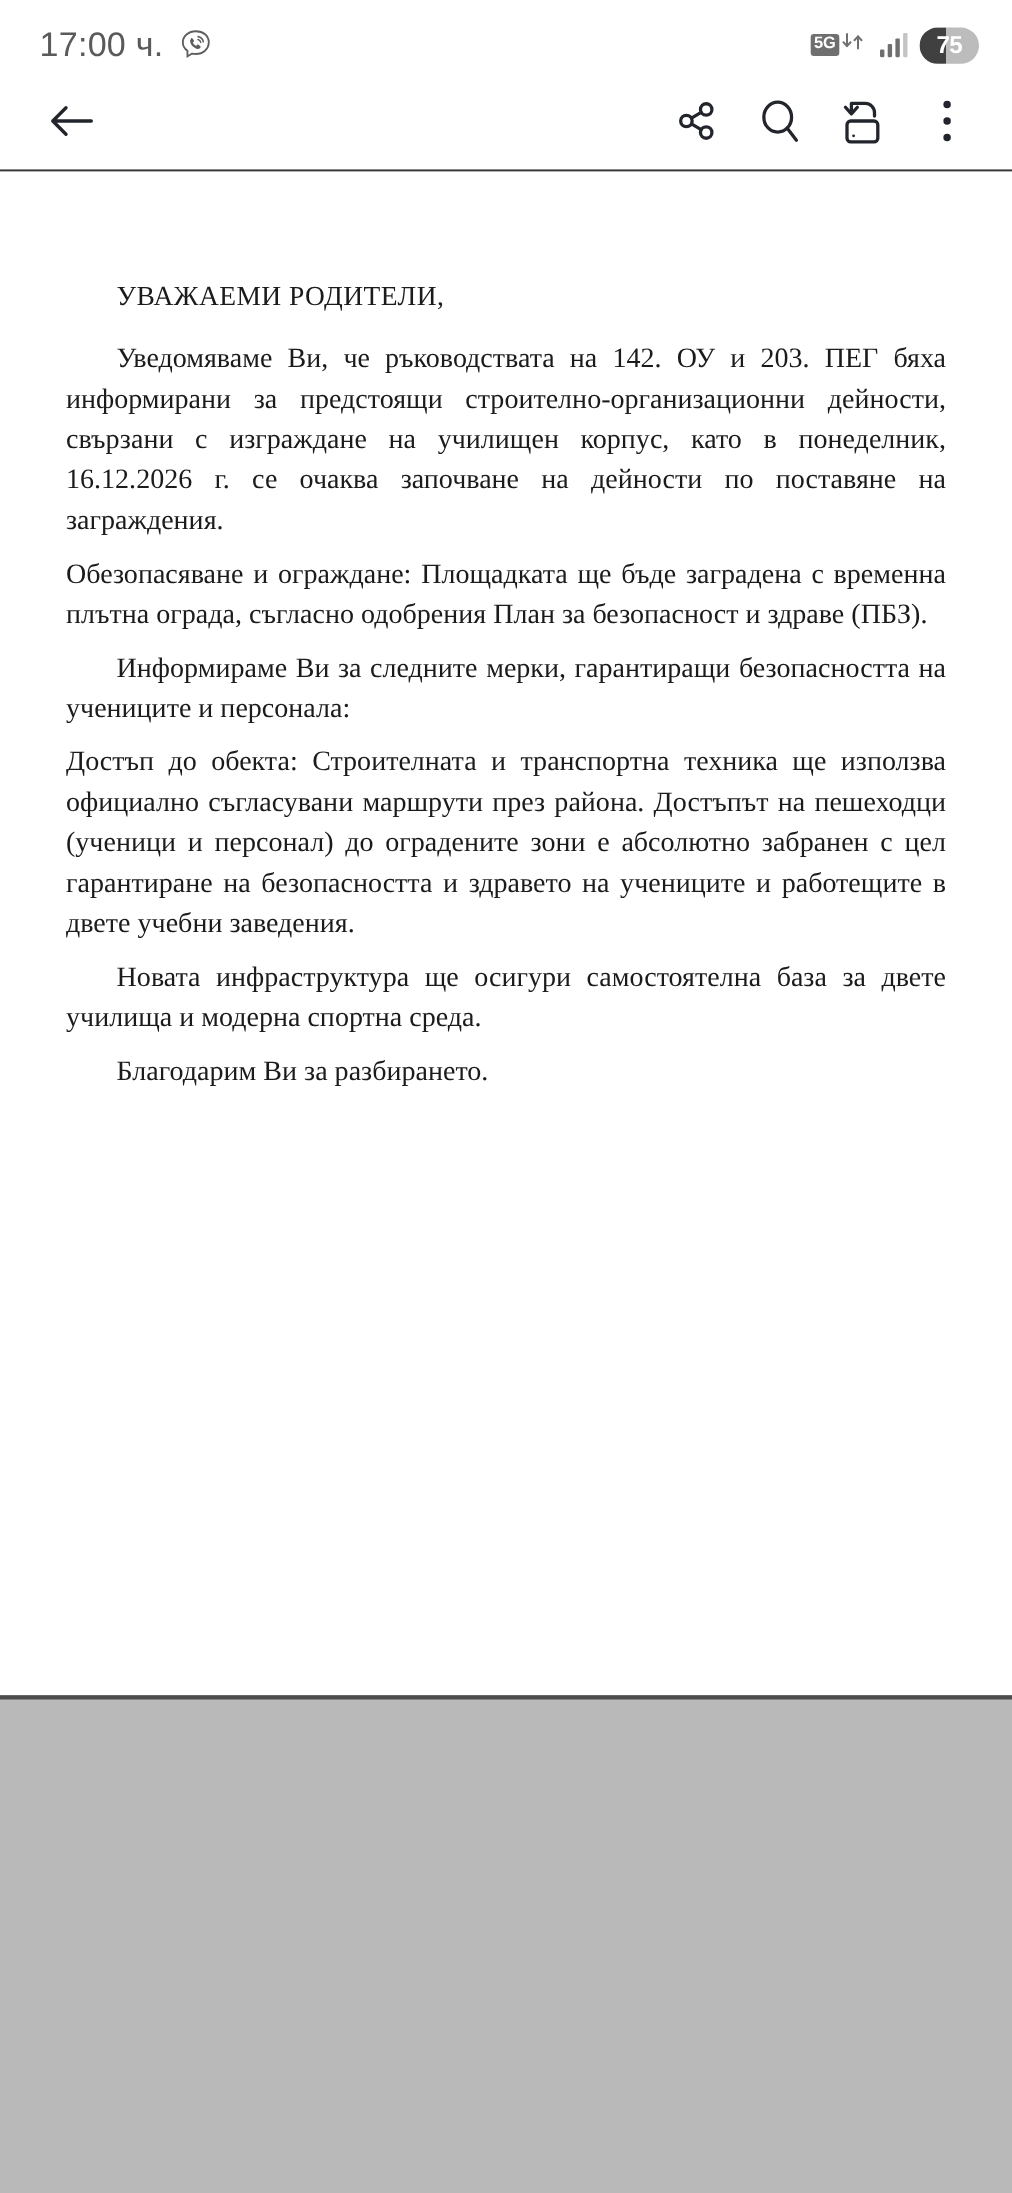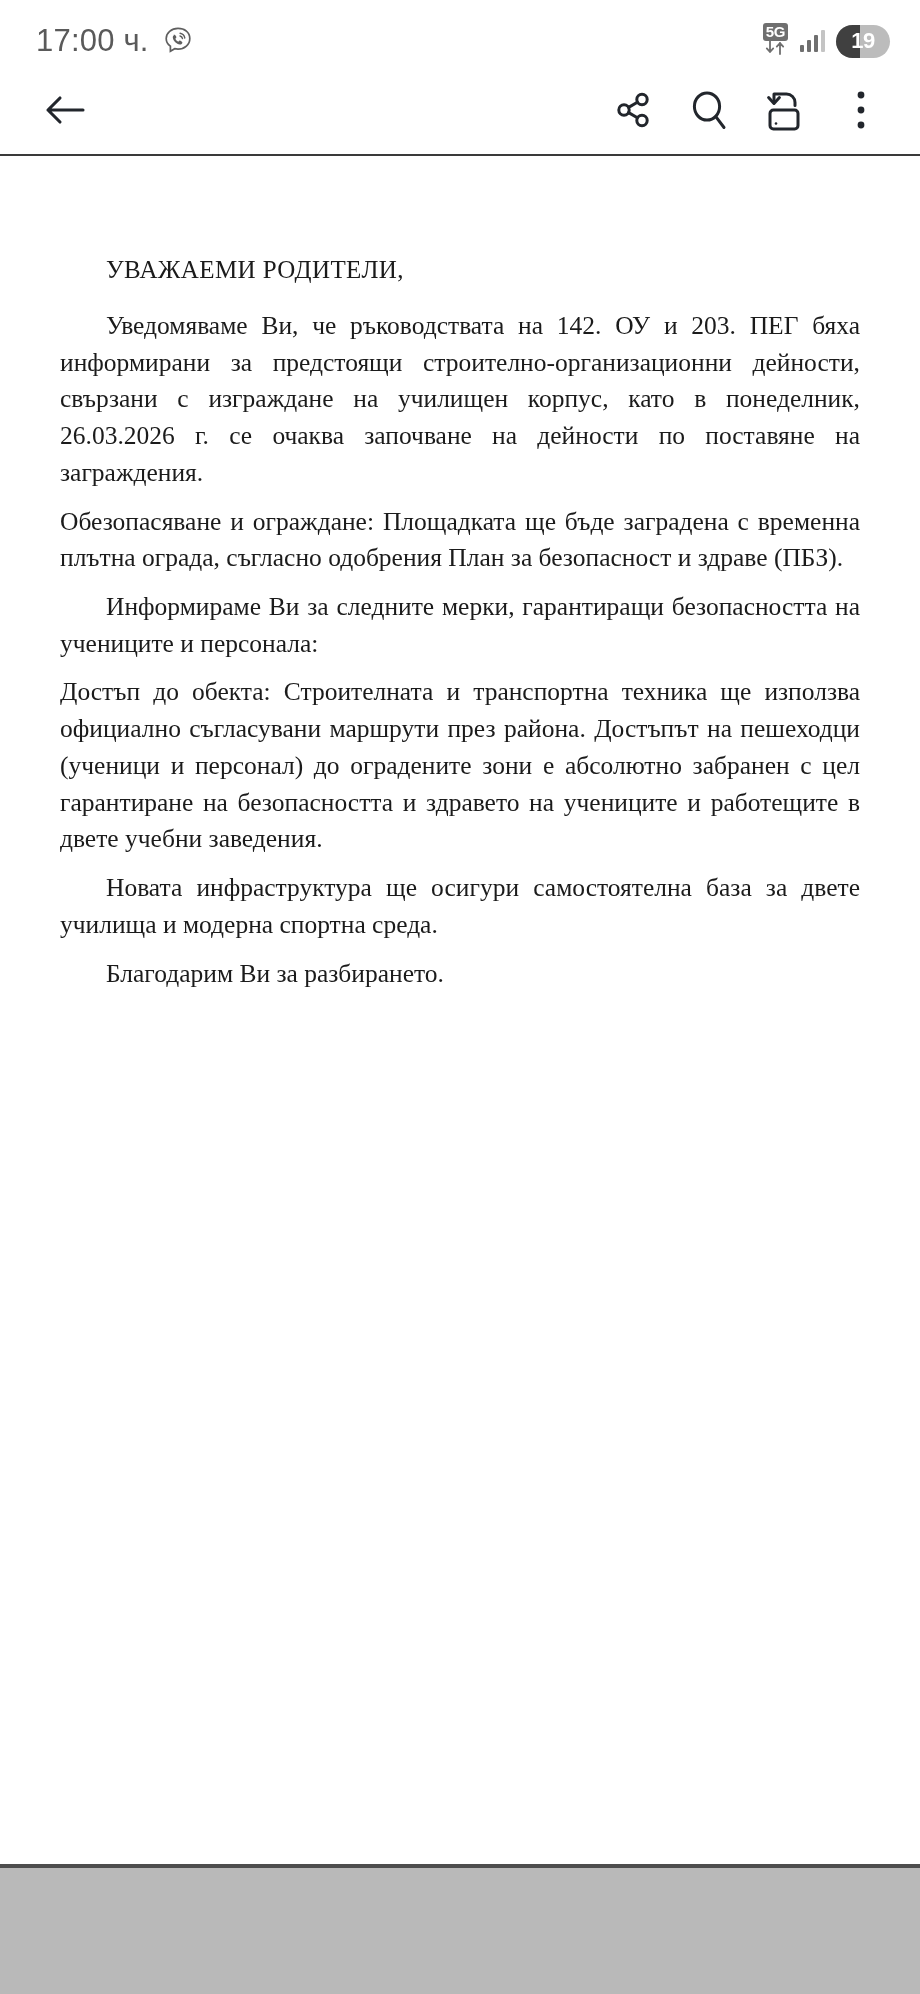--- a/index.html
+++ b/index.html
@@ -58,21 +58,21 @@
   .net-5g-badge {
     font-size: 15px;
     font-weight: 700;
     color: #ffffff;
     background: #6f6f6f;
     border-radius: 3px;
     padding: 1px 3px 2px 3px;
     line-height: 1;
     letter-spacing: -0.3px;
   }
-  .net-5g-col { display: flex; flex-direction: column; align-items: center; }
+  .net-5g-col { display: flex; flex-direction: row; }
   .net-arrows { display: block; margin-top: -1px; }
 
   .signal-bars {
     display: flex;
     align-items: flex-end;
     gap: 2.5px;
     height: 22px;
   }
   .signal-bars i {
     display: block;
@@ -145,21 +145,21 @@
   
   .doc-scroll {
     flex: 1 1 auto;
     background: #b9b9b9;
     position: relative;
     overflow: hidden;
   }
   .doc-page {
     background: #ffffff;
     width: 920px;
-    height: 1708px;
+    height: 1385px;
     padding: 96px 60px 0 60px;
     position: relative;
   }
   .doc-page-end {
     height: 4px;
     background: #4d4d4d;
     width: 100%;
   }
 
   .doc-body {
@@ -220,21 +220,21 @@
 
       <div class="signal-bars">
         <i class="b1"></i>
           <i class="b2"></i>
           <i class="b3"></i>
           <i class="b4"></i>
       </div>
 
       <div class="battery">
         <div class="battery-fill"></div>
-        <span class="battery-label">19</span>
+        <span class="battery-label">75</span>
       </div>
     </div>
   </div>
 
   <div class="app-bar">
     <button class="tb-btn">
       <svg width="44" height="34" viewBox="0 0 44 34">
         <path d="M40 17 H5 M17 5 L5 17 L17 29" fill="none" stroke="#22262c" stroke-width="3.1" stroke-linecap="round" stroke-linejoin="round"></path>
       </svg>
     </button>
@@ -278,21 +278,21 @@
     </button>
   </div>
 
   <div class="toolbar-divider"></div>
 
   <div class="doc-scroll">
     <div class="doc-page">
       <div class="doc-body">
         <p class="doc-heading">УВАЖАЕМИ РОДИТЕЛИ,</p>
         <div>
-            <p class="para indent">Уведомяваме Ви, че ръководствата на 142. ОУ и 203. ПЕГ бяха информирани за предстоящи строително-организационни дейности, свързани с изграждане на училищен корпус, като в понеделник, 26.03.2026 г. се очаква започване на дейности по поставяне на заграждения.</p>
+            <p class="para indent">Уведомяваме Ви, че ръководствата на 142. ОУ и 203. ПЕГ бяха информирани за предстоящи строително-организационни дейности, свързани с изграждане на училищен корпус, като в понеделник, 16.12.2026 г. се очаква започване на дейности по поставяне на заграждения.</p>
             <p class="para">Обезопасяване и ограждане: Площадката ще бъде заградена с временна плътна ограда, съгласно одобрения План за безопасност и здраве (ПБЗ).</p>
             <p class="para indent">Информираме Ви за следните мерки, гарантиращи безопасността на учениците и персонала:</p>
             <p class="para">Достъп до обекта: Строителната и транспортна техника ще използва официално съгласувани маршрути през района. Достъпът на пешеходци (ученици и персонал) до оградените зони е абсолютно забранен с цел гарантиране на безопасността и здравето на учениците и работещите в двете учебни заведения.</p>
             <p class="para indent">Новата инфраструктура ще осигури самостоятелна база за двете училища и модерна спортна среда.</p>
             <p class="para indent">Благодарим Ви за разбирането.</p>
           </div>
       </div>
     </div>
     <div class="doc-page-end"></div>
     <div class="backdrop"></div>

